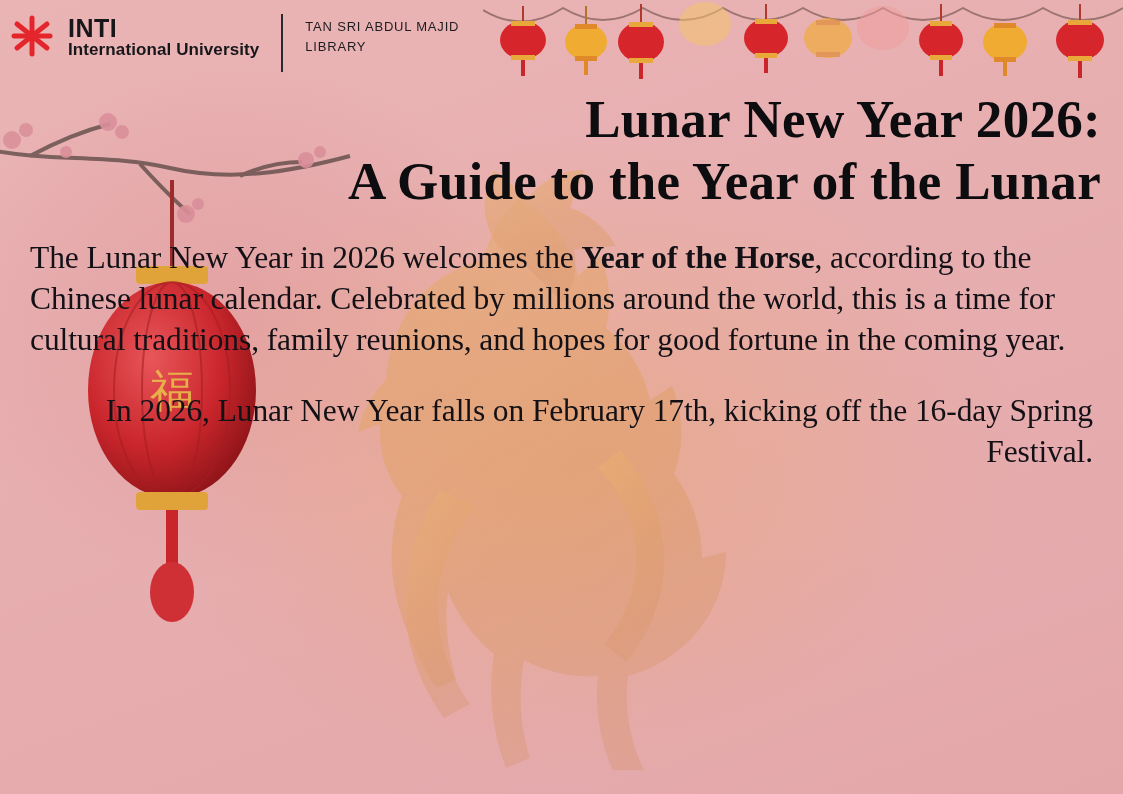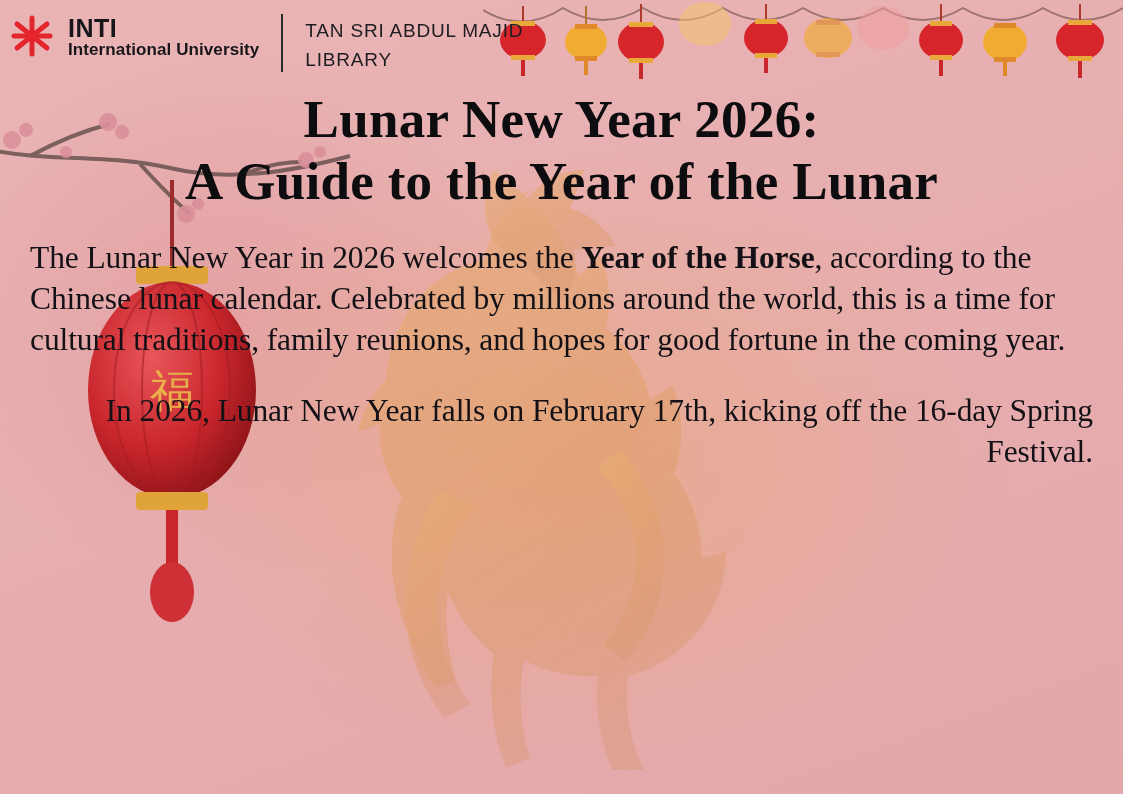--- a/index.html
+++ b/index.html
@@ -96,21 +96,21 @@
     letter-spacing: 0.1px;
   }
   .divider {
     width: 2px;
     height: 58px;
     background: #2a2a2e;
     margin: 0 22px 0 22px;
     flex: none;
   }
   .lib-text {
-    font-size: 19px;
+    font-size: 13px;
     letter-spacing: 0.8px;
     color: #1d1c20;
     line-height: 1.5;
     padding-top: 3px;
   }
 
   
   .garland {
     position: absolute;
     right: 0;
@@ -133,20 +133,21 @@
     box-sizing: border-box;
   }
   .title {
     font-family: "Liberation Serif", serif;
     font-weight: bold;
     color: #0d0c0f;
     font-size: 53px;
     line-height: 1.17;
     letter-spacing: 0.3px;
     margin: 0 0 26px 0;
+    text-align: right;
   }
   .title .l2 { display: block; }
 
   .body-block {
     font-family: "Liberation Serif", serif;
     color: #131116;
     font-size: 31.5px;
     line-height: 1.30;
     letter-spacing: -0.1px;
     margin: 0 0 30px 0;

